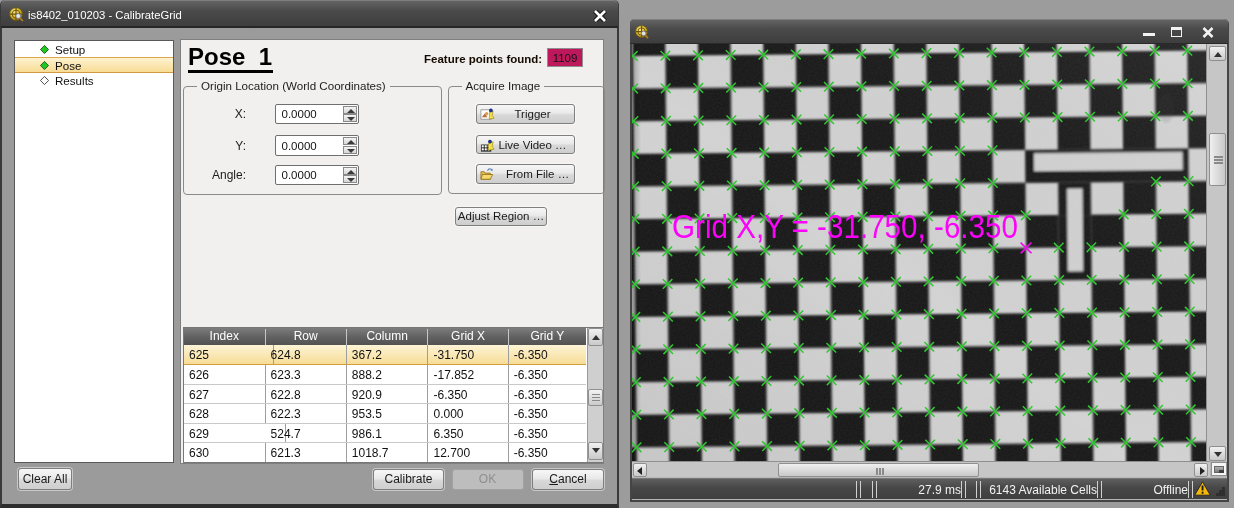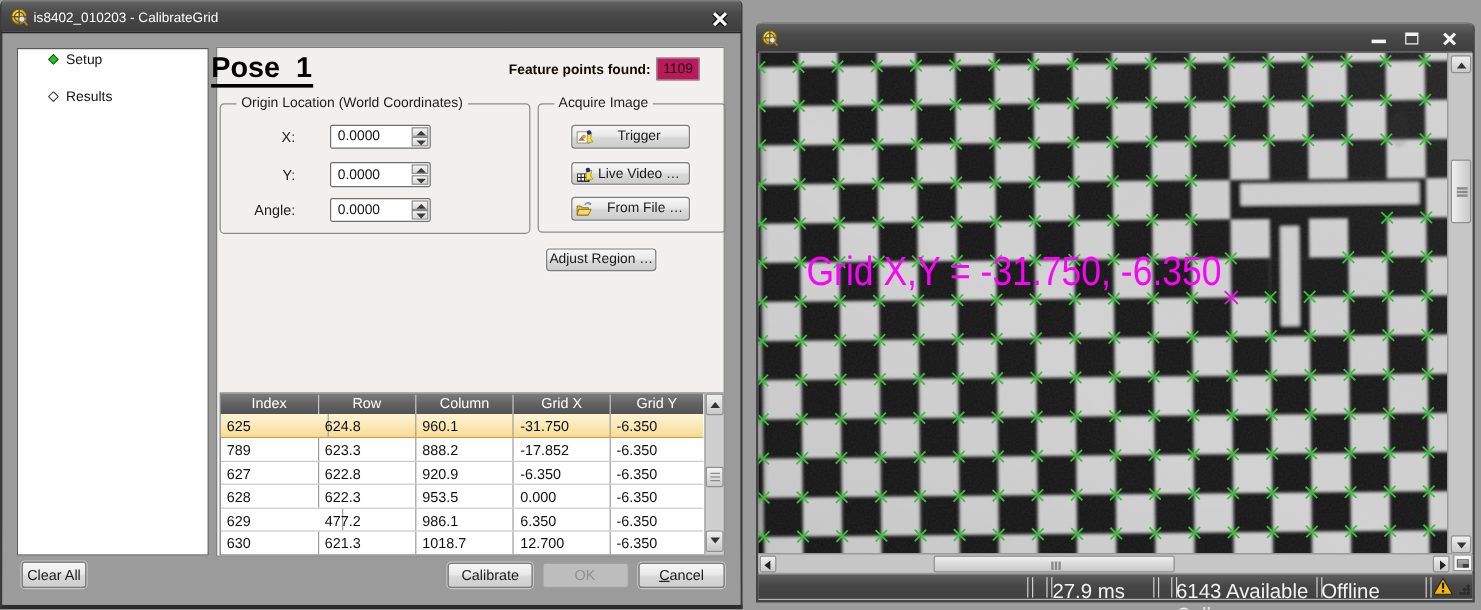--- a/index.html
+++ b/index.html
@@ -11,21 +11,21 @@
 .tf{font-size:11.6px;color:#111}
 .spin{background:#fff;border:1px solid #6f6f6f;border-radius:2px}
 .spin .v{position:absolute;left:6px;top:3.5px;font-size:11.5px;color:#111}
 .sb{position:absolute;right:1px;width:14px;height:8px;background:linear-gradient(#f4f4f4,#d6d6d6);border:1px solid #8a8a8a}
 .sb i{position:absolute;left:3px;width:0;height:0;border-left:4px solid transparent;border-right:4px solid transparent}
 .up i{top:2px;border-bottom:4px solid #3a3a3a}
 .dn i{top:2px;border-top:4px solid #3a3a3a}
 .hc{color:#fff;font-size:12px;text-align:center;border-right:1px solid #c6c6c6;height:16px}
 .cell{font-size:12px;color:#111;padding-left:5px;border-right:1px solid #9d9d9d;top:0;height:100%;padding-top:3px}
 .sep{position:absolute;top:2px;height:17px;width:5px;border-left:1.5px solid #cfcfcf;border-right:1.5px solid #cfcfcf}
-.st{position:absolute;top:4px;font-size:17px;color:#f2f2f2;text-align:left}
+.st{position:absolute;top:4px;font-size:12px;color:#f2f2f2;text-align:right}
 .sbt{position:absolute;background:linear-gradient(#f1f1f1,#c9c9c9);border:1px solid #8f8f8f;border-radius:2px}
 .tri{position:absolute;width:0;height:0}
 </style></head><body>
 
 <div class="ab" style="left:0;top:0;width:619px;height:508px;background:#9b9b9b;border:2px solid #3a3a3a;border-top:0;border-bottom:4px solid #2d2d2d;border-radius:5px 5px 0 0"></div>
 <div class="ab tbar" style="left:1px;top:0;width:617px;height:28px;border-bottom:2px solid #262626">
   <svg class="ab" style="left:8px;top:6px" width="15" height="15" viewBox="0 0 16 16">
     <defs>
         <radialGradient id="au" cx="0.38" cy="0.32" r="0.75">
           <stop offset="0" stop-color="#f8e88a"></stop>
@@ -46,30 +46,36 @@
     </svg>
 </div>
 
 <div class="ab" style="left:14px;top:40px;width:160px;height:423px;background:#fff;border:1px solid #585858">
   <div class="ab lbl" style="left:0;top:0.5px;width:158px;height:15px">
       <svg class="ab" style="left:25px;top:3.5px" width="9" height="9" viewBox="0 0 10 10">
         <path d="M5,0.5 L9.5,5 5,9.5 0.5,5 Z" fill="#1fc81f" stroke="#1d4f1d"></path>
       </svg>
       <span class="ab tf" style="left:40px;top:1.5px">Setup</span>
     </div>
+  <div class="ab" style="left:0;top:15.5px;width:158px;height:16px;background:linear-gradient(#fdf2d0,#f8dc94);border-top:1px solid #dca550;border-bottom:1px solid #d29a40">
+      <svg class="ab" style="left:25px;top:3px" width="9" height="9" viewBox="0 0 10 10">
+        <path d="M5,0.5 L9.5,5 5,9.5 0.5,5 Z" fill="#1fc81f" stroke="#1d4f1d"></path>
+      </svg>
+      <span class="ab tf" style="left:40px;top:1.5px">Pose</span>
+    </div>
   <div class="ab lbl" style="left:0;top:32px;width:158px;height:15px">
       <svg class="ab" style="left:25px;top:2.5px" width="9" height="9" viewBox="0 0 10 10">
         <path d="M5,0.5 L9.5,5 5,9.5 0.5,5 Z" fill="#fff" stroke="#3a3a3a"></path>
       </svg>
       <span class="ab tf" style="left:40px;top:1px">Results</span>
     </div>
 </div>
 
 <div class="ab" style="left:180px;top:39px;width:424px;height:425px;background:#f1f0ee;border:1px solid #7f7f7f"></div>
-<div class="ab" style="left:176px;top:44px;font-size:24px;font-weight:bold;color:#000;border-bottom:3px solid #000;padding:0 1px 1px 0;line-height:25px">Pose&nbsp;&nbsp;1</div>
+<div class="ab" style="left:188px;top:44px;font-size:24px;font-weight:bold;color:#000;border-bottom:3px solid #000;padding:0 1px 1px 0;line-height:25px">Pose&nbsp;&nbsp;1</div>
 <div class="ab lbl" style="left:424px;top:52.5px;font-weight:bold;font-size:11.5px;color:#140a00">Feature points found:</div>
 <div class="ab" style="left:547px;top:47.5px;width:36px;height:19px;background:#be185d;border:1px solid #8f8f8f;font-size:11.5px;color:#111;text-align:center;line-height:18px">1109</div>
 
 <div class="ab gb" style="left:183px;top:86px;width:259px;height:109px">
     <span>Origin Location (World Coordinates)</span>
   </div>
 <div class="ab lbl" style="left:186px;top:107px;width:60px;text-align:right">X:</div>
 <div class="ab lbl" style="left:186px;top:138.5px;width:60px;text-align:right">Y:</div>
 <div class="ab lbl" style="left:186px;top:168px;width:60px;text-align:right">Angle:</div>
 <div class="ab spin" style="left:274.5px;top:103.5px;width:84px;height:20.5px">
@@ -140,26 +146,26 @@
   <span class="hc ab" style="left:0;top:1.5px;width:81.6px">Index</span>
   <span class="hc ab" style="left:81.6px;top:1.5px;width:81.2px">Row</span>
   <span class="hc ab" style="left:162.8px;top:1.5px;width:81.7px">Column</span>
   <span class="hc ab" style="left:244.5px;top:1.5px;width:80.2px">Grid X</span>
   <span class="hc ab" style="left:324.7px;top:1.5px;width:77.3px;border-right:none">Grid Y</span>
 </div>
 
 <div class="ab" style="left:184px;top:345px;width:402px;height:19.5px;background:linear-gradient(#fdf4d6,#f7dc96);border-bottom:1px solid #cf9f3f">
   <span class="cell ab" style="left:0;width:90px">625</span>
     <span class="cell ab" style="left:81.6px;width:81.2px">624.8</span>
-    <span class="cell ab" style="left:162.8px;width:81.7px">960.1</span>
+    <span class="cell ab" style="left:162.8px;width:81.7px">367.2</span>
     <span class="cell ab" style="left:244.5px;width:80.2px">-31.750</span>
     <span class="cell ab" style="left:324.7px;width:77.3px;border-right:none">-6.350</span>
 </div>
 <div class="ab" style="left:184px;top:365px;width:402px;height:19.5px;border-bottom:1px solid #c9c9c9">
-  <span class="cell ab" style="left:0;width:81.6px">789</span>
+  <span class="cell ab" style="left:0;width:81.6px">626</span>
     <span class="cell ab" style="left:81.6px;width:81.2px">623.3</span>
     <span class="cell ab" style="left:162.8px;width:81.7px">888.2</span>
     <span class="cell ab" style="left:244.5px;width:80.2px">-17.852</span>
     <span class="cell ab" style="left:324.7px;width:77.3px;border-right:none">-6.350</span>
 </div>
 <div class="ab" style="left:184px;top:384.5px;width:402px;height:19.5px;border-bottom:1px solid #c9c9c9">
   <span class="cell ab" style="left:0;width:81.6px">627</span>
     <span class="cell ab" style="left:81.6px;width:81.2px">622.8</span>
     <span class="cell ab" style="left:162.8px;width:81.7px">920.9</span>
     <span class="cell ab" style="left:244.5px;width:80.2px">-6.350</span>
@@ -167,21 +173,21 @@
 </div>
 <div class="ab" style="left:184px;top:404px;width:402px;height:19.5px;border-bottom:1px solid #c9c9c9">
   <span class="cell ab" style="left:0;width:81.6px">628</span>
     <span class="cell ab" style="left:81.6px;width:81.2px">622.3</span>
     <span class="cell ab" style="left:162.8px;width:81.7px">953.5</span>
     <span class="cell ab" style="left:244.5px;width:80.2px">0.000</span>
     <span class="cell ab" style="left:324.7px;width:77.3px;border-right:none">-6.350</span>
 </div>
 <div class="ab" style="left:184px;top:423.5px;width:402px;height:19.5px;border-bottom:1px solid #c9c9c9">
   <span class="cell ab" style="left:0;width:102px">629</span>
-    <span class="cell ab" style="left:81.6px;width:81.2px">477.2</span>
+    <span class="cell ab" style="left:81.6px;width:81.2px">524.7</span>
     <span class="cell ab" style="left:162.8px;width:81.7px">986.1</span>
     <span class="cell ab" style="left:244.5px;width:80.2px">6.350</span>
     <span class="cell ab" style="left:324.7px;width:77.3px;border-right:none">-6.350</span>
 </div>
 <div class="ab" style="left:184px;top:443px;width:402px;height:19px">
   <span class="cell ab" style="left:0;width:81.6px">630</span>
     <span class="cell ab" style="left:81.6px;width:81.2px">621.3</span>
     <span class="cell ab" style="left:162.8px;width:81.7px">1018.7</span>
     <span class="cell ab" style="left:244.5px;width:80.2px">12.700</span>
     <span class="cell ab" style="left:324.7px;width:77.3px;border-right:none">-6.350</span>

